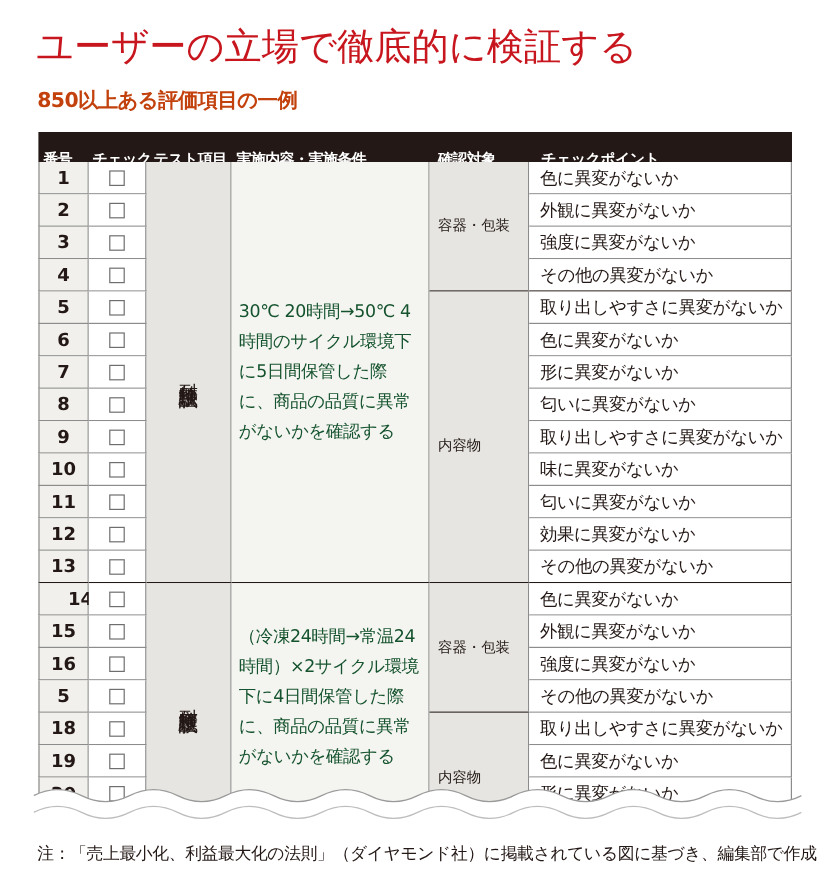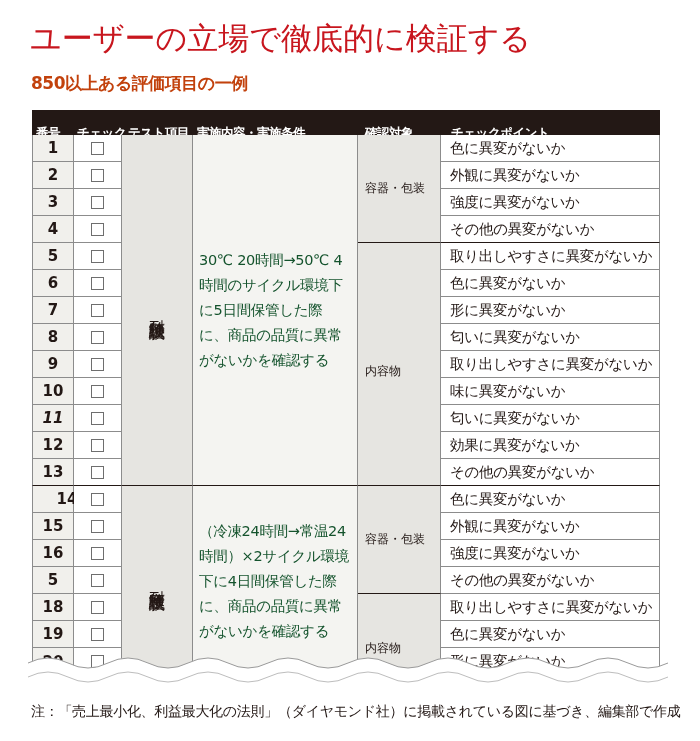--- a/index.html
+++ b/index.html
@@ -154,21 +154,21 @@
       <div class="cell num" style="top: 216px; height: 27px;">9</div>
       <div class="cell chk" style="top: 216px; height: 27px;">
         <div class="box"></div>
       </div>
       <div class="cell point" style="top: 216px; height: 27px;">取り出しやすさに異変がないか</div>
       <div class="cell num" style="top: 243px; height: 27px;">10</div>
       <div class="cell chk" style="top: 243px; height: 27px;">
         <div class="box"></div>
       </div>
       <div class="cell point" style="top: 243px; height: 27px;">味に異変がないか</div>
-      <div class="cell num" style="top: 270px; height: 27px; font-style: italic;">11</div>
+      <div class="cell num" style="top: 270px; height: 27px;">11</div>
       <div class="cell chk" style="top: 270px; height: 27px;">
         <div class="box"></div>
       </div>
       <div class="cell point" style="top: 270px; height: 27px;">匂いに異変がないか</div>
       <div class="cell num" style="top: 297px; height: 27px;">12</div>
       <div class="cell chk" style="top: 297px; height: 27px;">
         <div class="box"></div>
       </div>
       <div class="cell point" style="top: 297px; height: 27px; font-family: Liberation Mono, monospace;">効果に異変がないか</div>
       <div class="cell num group-end" style="top: 324px; height: 27px;">13</div>

